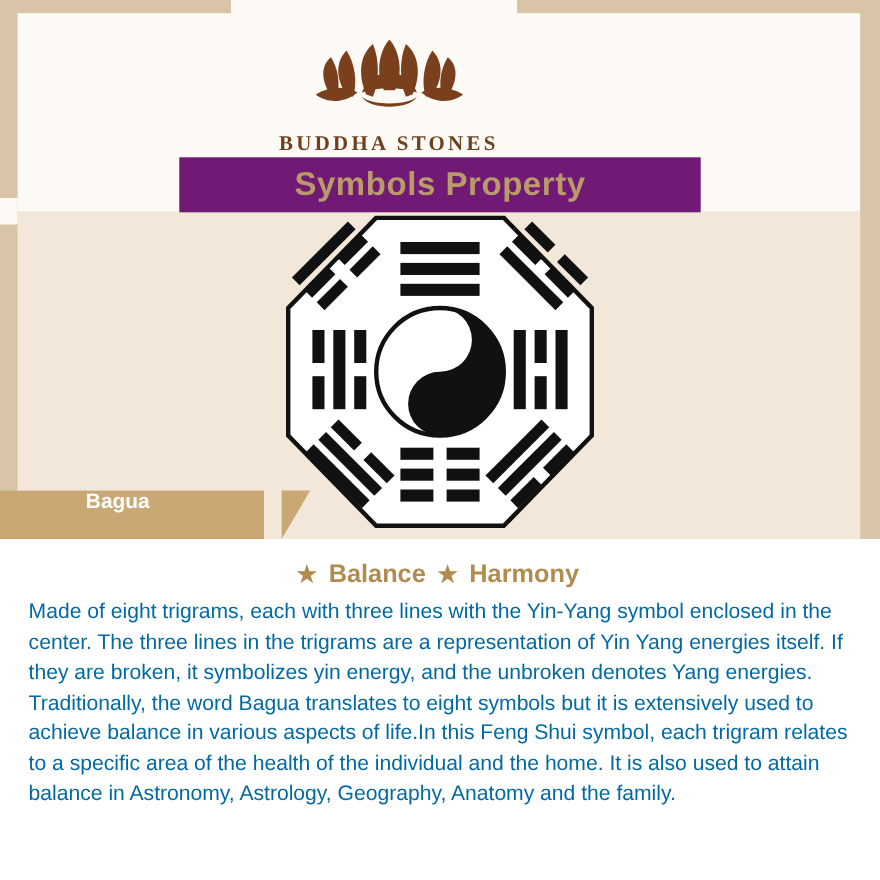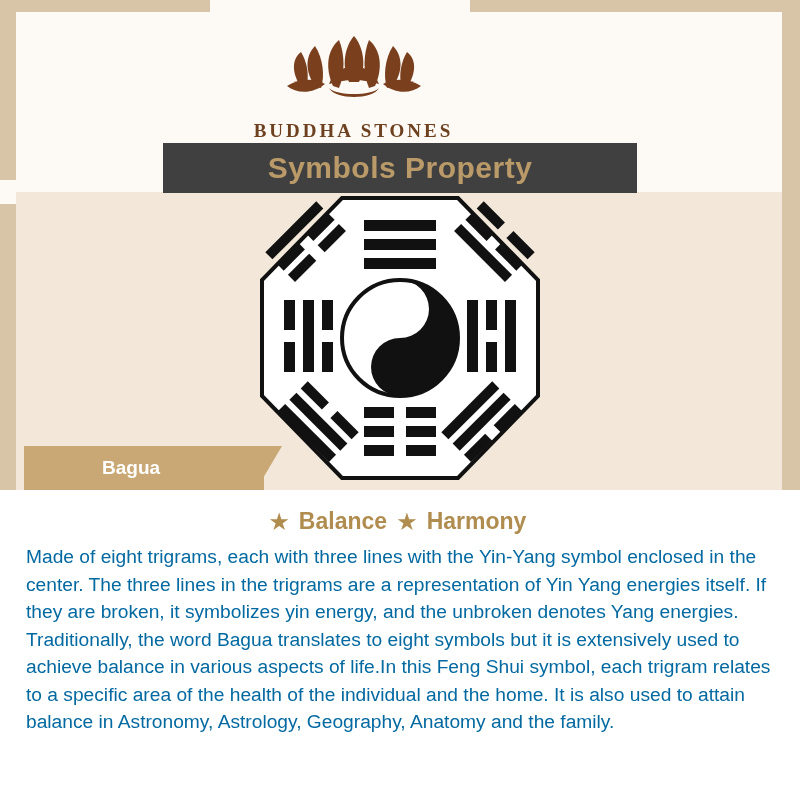--- a/index.html
+++ b/index.html
@@ -69,43 +69,43 @@
     letter-spacing: 3px;
     font-weight: bold;
     color: #6d4120;
     font-family: "Liberation Serif", serif;
   }
 
   
   .title-bar {
     position: absolute; top: 143px; left: 163px;
     width: 474px; height: 50px;
-    background: #404040;
+    background: #701a75;
     display: flex; align-items: center; justify-content: center;
     z-index: 7;
   }
   .title-text {
     font-size: 30px; font-weight: bold;
     color: #b99a68;
     font-family: "Liberation Sans", sans-serif;
     letter-spacing: 0.5px;
   }
 
   
   .bagua-wrap {
     position: absolute; top: 196px; left: 0; width: 800px;
     text-align: center; z-index: 5;
   }
 
   
   .label-tag {
-    position: absolute; left: 24px; top: 446px;
+    position: absolute; left: 0; top: 446px;
     height: 44px; min-width: 240px;
     background: #c9a875;
-    display: flex; align-items: center;
+    display: flex; 
     z-index: 8;
   }
   .label-tag-text {
     color: #ffffff; font-size: 19px; font-weight: bold;
     padding-left: 78px;
     font-family: "Liberation Sans", sans-serif;
   }
   .label-tag-tail {
     position: absolute; left: 256px; top: 446px;
     width: 0; height: 0;

